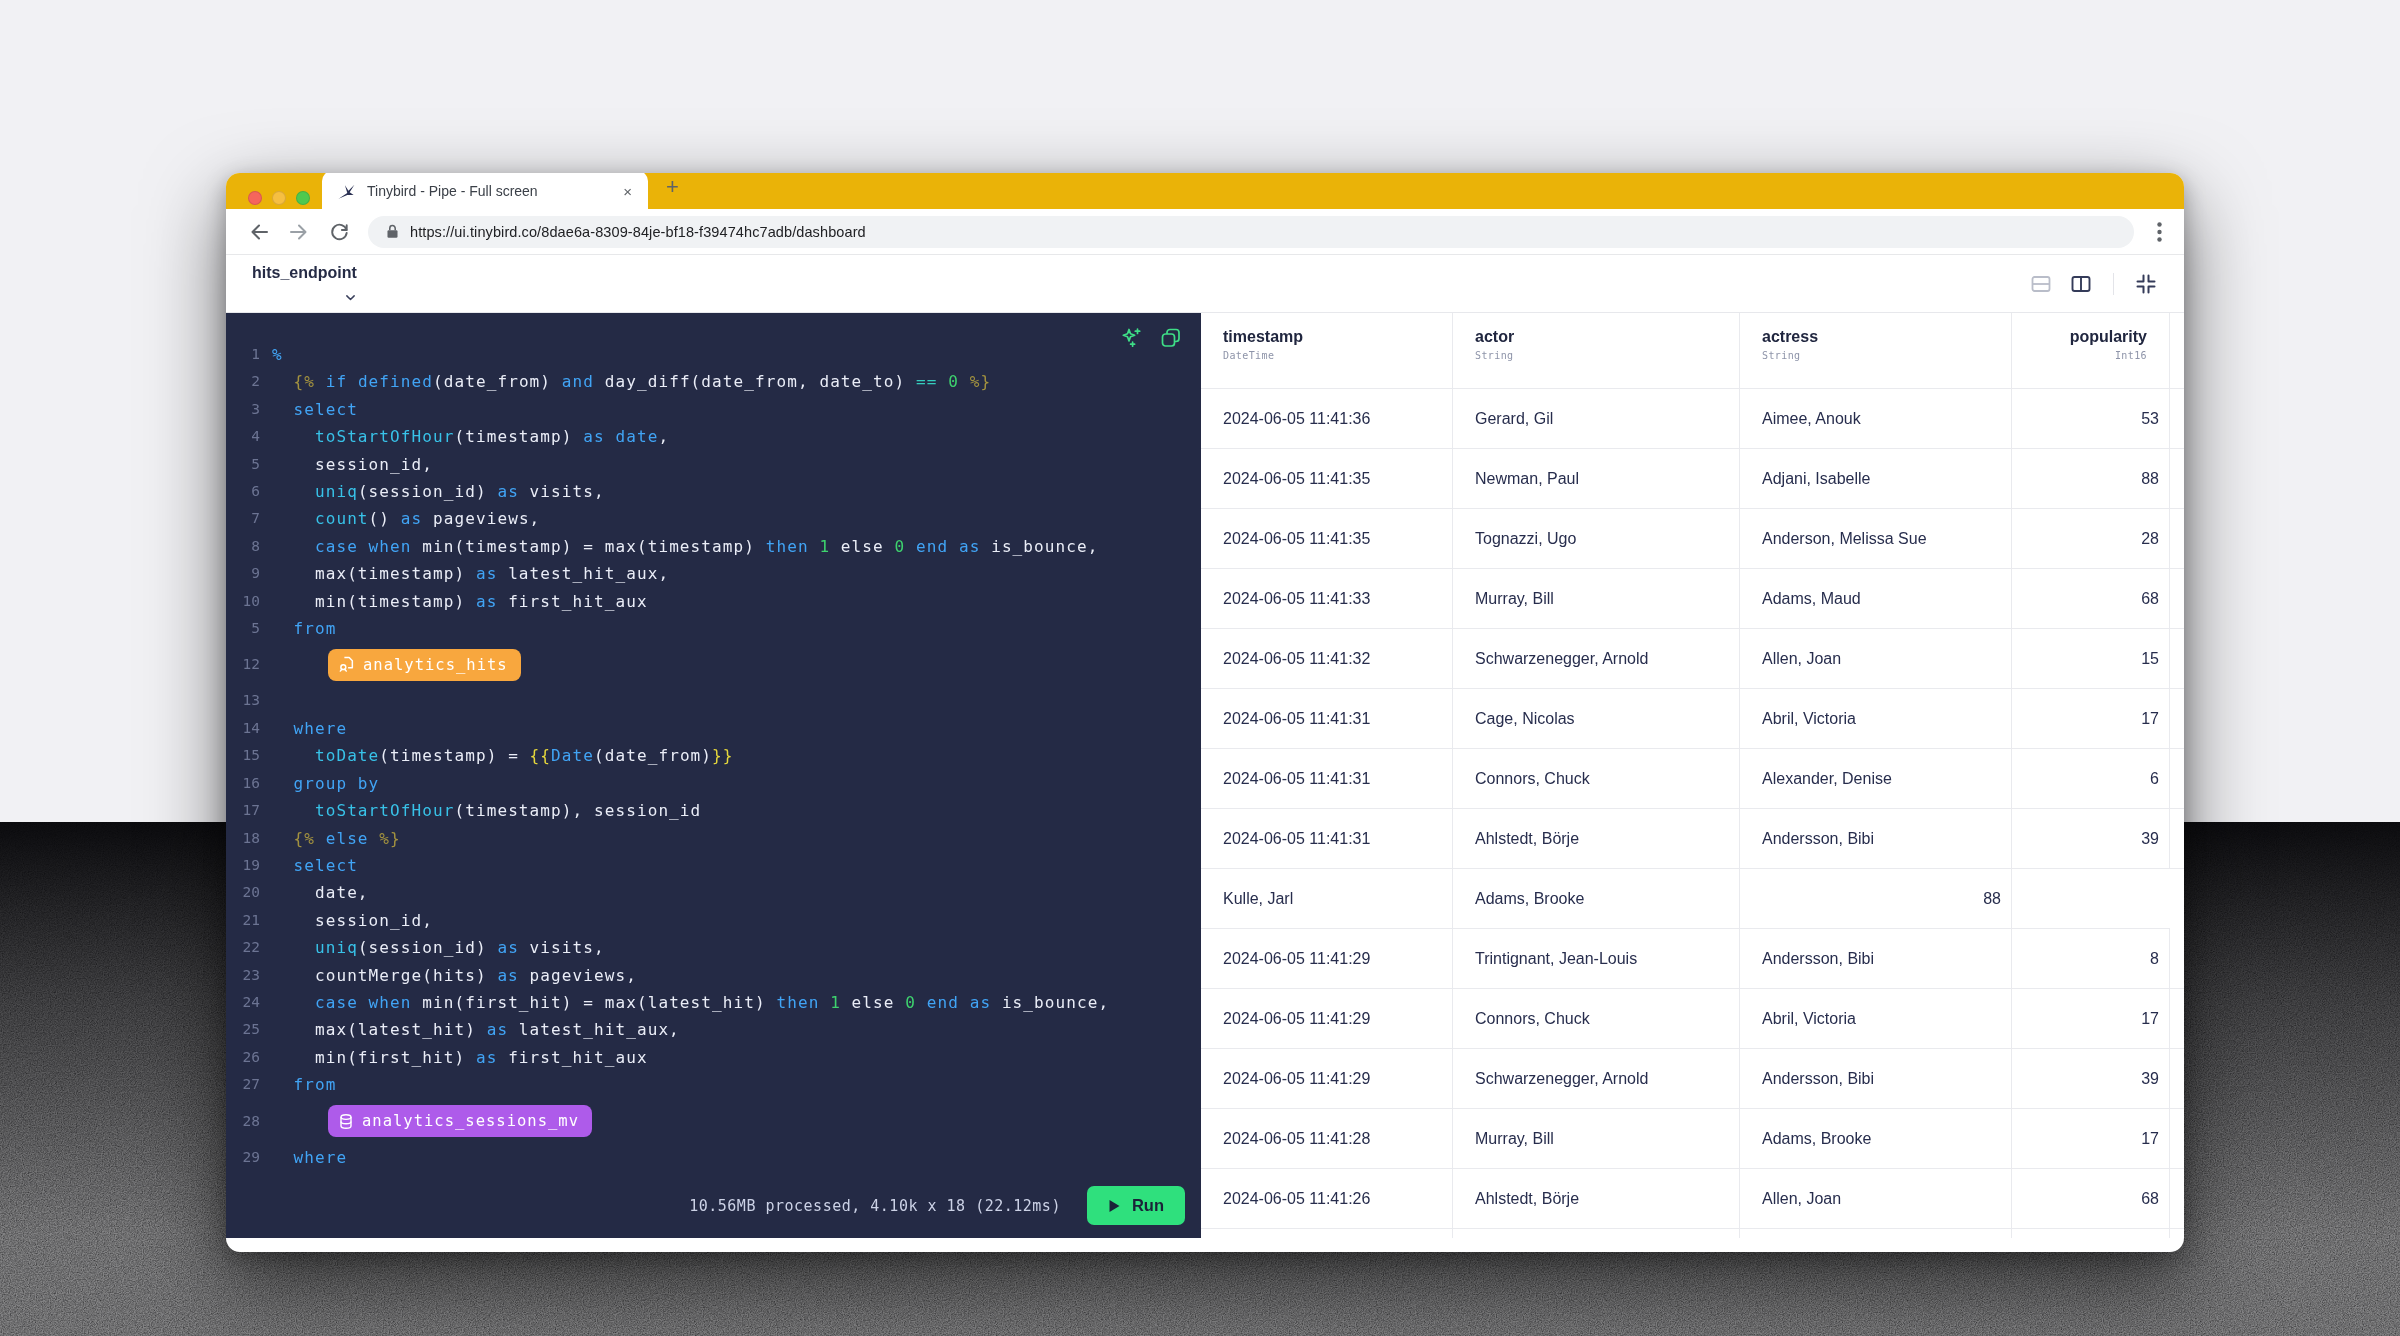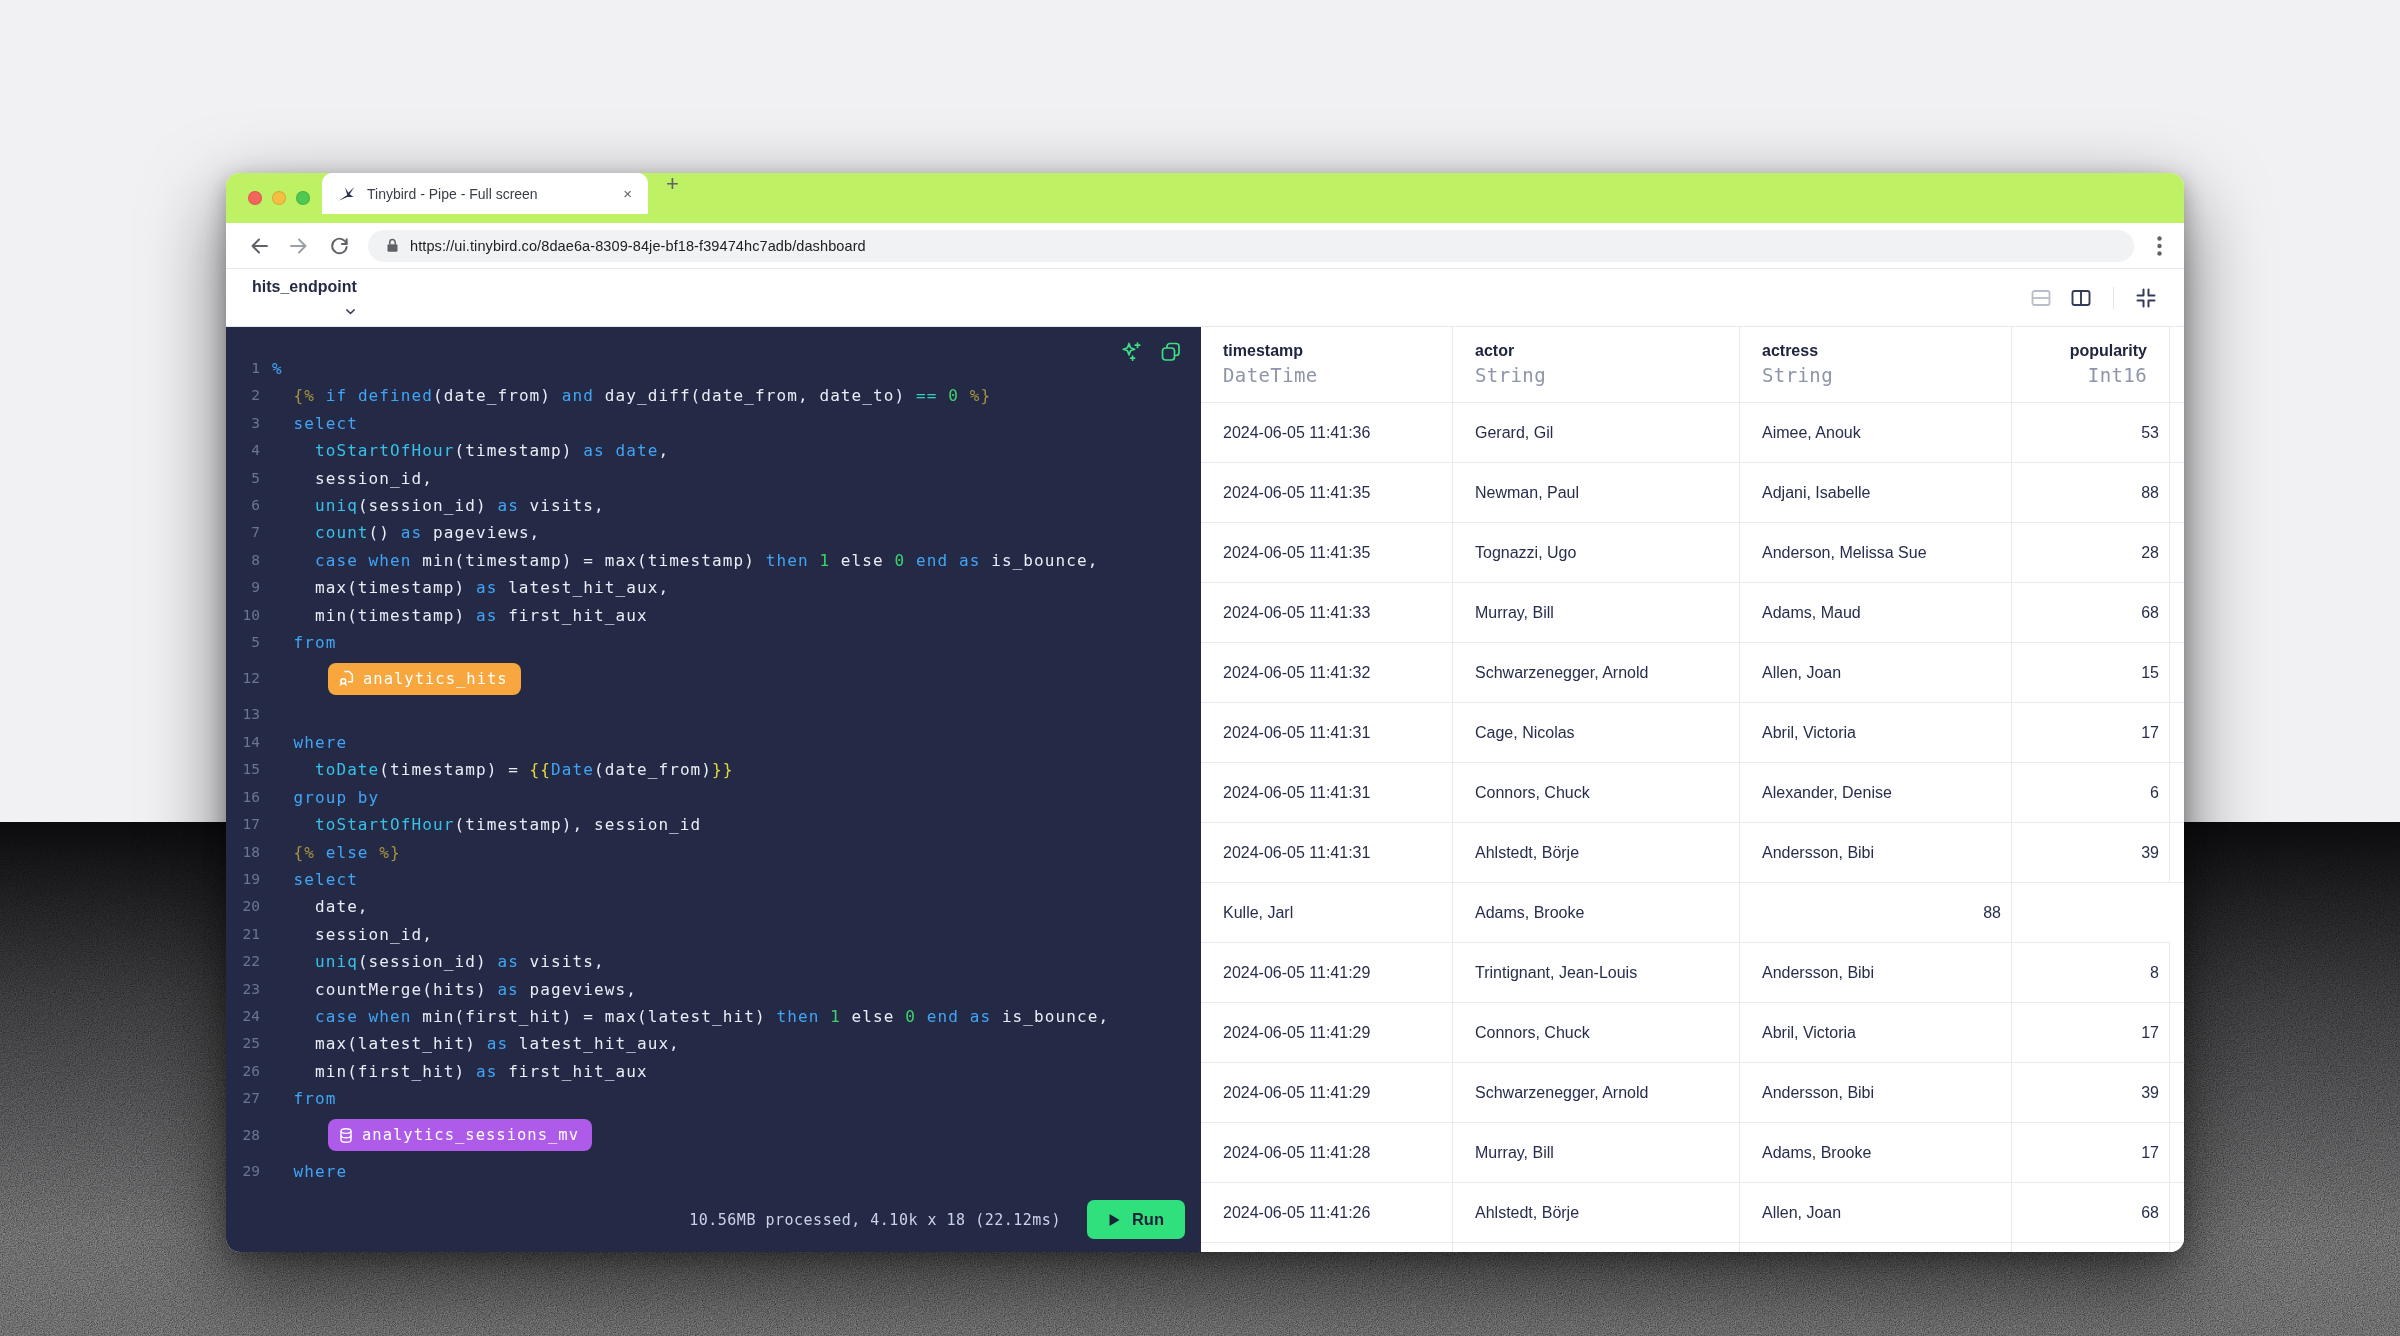--- a/index.html
+++ b/index.html
@@ -14,21 +14,21 @@
   .bg-bottom .fade{position:absolute;left:0;top:0;width:100%;height:100%;
     background:linear-gradient(180deg,rgba(5,5,8,0.95) 0%,rgba(5,5,8,0.55) 35%,rgba(5,5,8,0.15) 80%);}
 
   
   .window{
     position:absolute;left:226px;top:173px;width:1958px;height:1079px;
     border-radius:14px;overflow:hidden;background:#fff;
     box-shadow:0 30px 80px rgba(0,0,0,.55),0 6px 22px rgba(0,0,0,.28);
   }
   
-  .tabstrip{height:50px;background:#bef264;display:flex;align-items:flex-start;position:relative;}
+  .tabstrip{height:36px;background:#eab308;display:flex;align-items:center;position:relative;}
   .lights{position:absolute;left:22px;top:18px;display:flex;gap:10px;}
   .light{width:14px;height:14px;border-radius:50%;box-shadow:inset 0 0 0 1px rgba(0,0,0,.12);}
   .light.red{background:#f5655c}.light.yellow{background:#f6bf41}.light.green{background:#4fc94f}
   .tab{margin-left:96px;width:326px;height:41px;background:#fff;border-radius:10px 10px 0 0;
     display:flex;align-items:center;padding:0 12px 0 15px;box-sizing:border-box;}
   .tab-title{font-size:14px;color:#3b4048;flex:1;margin-left:11px;white-space:nowrap;overflow:hidden;}
   .tab-close{color:#5f6368;font-size:15px;padding:2px 4px;cursor:default;}
   .newtab{color:#5f6368;font-size:22px;margin-left:18px;margin-bottom:9px;line-height:1;}
 
   
@@ -69,21 +69,21 @@
     padding:10px 21px;font-family:"Liberation Sans",sans-serif;font-weight:700;font-size:16.5px;color:#1b2238;}
 
   
   .tablepane{flex:1;background:#fff;overflow:hidden;}
   .tgrid{display:grid;grid-template-columns:252px 287px 272px 158px 14px;}
   .th{height:76px;box-sizing:border-box;border-right:1px solid #e9eaee;border-bottom:1px solid #e9eaee;
     padding:15px 0 0 22px;}
   .th.right{text-align:right;padding-left:0;padding-right:22px;}
   .th.gutter,.td.gutter{border-right:none;border-bottom:1px solid #e9eaee;padding:0;}
   .th-name{font-size:16px;font-weight:700;color:#20263f;}
-  .th-type{font-family:"DejaVu Sans Mono",monospace;font-size:19px;color:#8e94a9;margin-top:4px;letter-spacing:.4px;}
+  .th-type{font-family:"DejaVu Sans Mono",monospace;font-size:10px;color:#8e94a9;margin-top:4px;letter-spacing:.4px;}
   .td{height:60px;box-sizing:border-box;border-right:1px solid #e9eaee;border-bottom:1px solid #e9eaee;
     display:flex;align-items:center;padding-left:22px;font-size:16px;color:#272d4d;white-space:nowrap;overflow:hidden;}
   .td.right{justify-content:flex-end;padding-left:0;padding-right:10px;}
 </style>
 </head>
 <body>
 
 <div class="bg-top"></div>
 <div class="bg-bottom">
   <svg width="2400" height="514">

